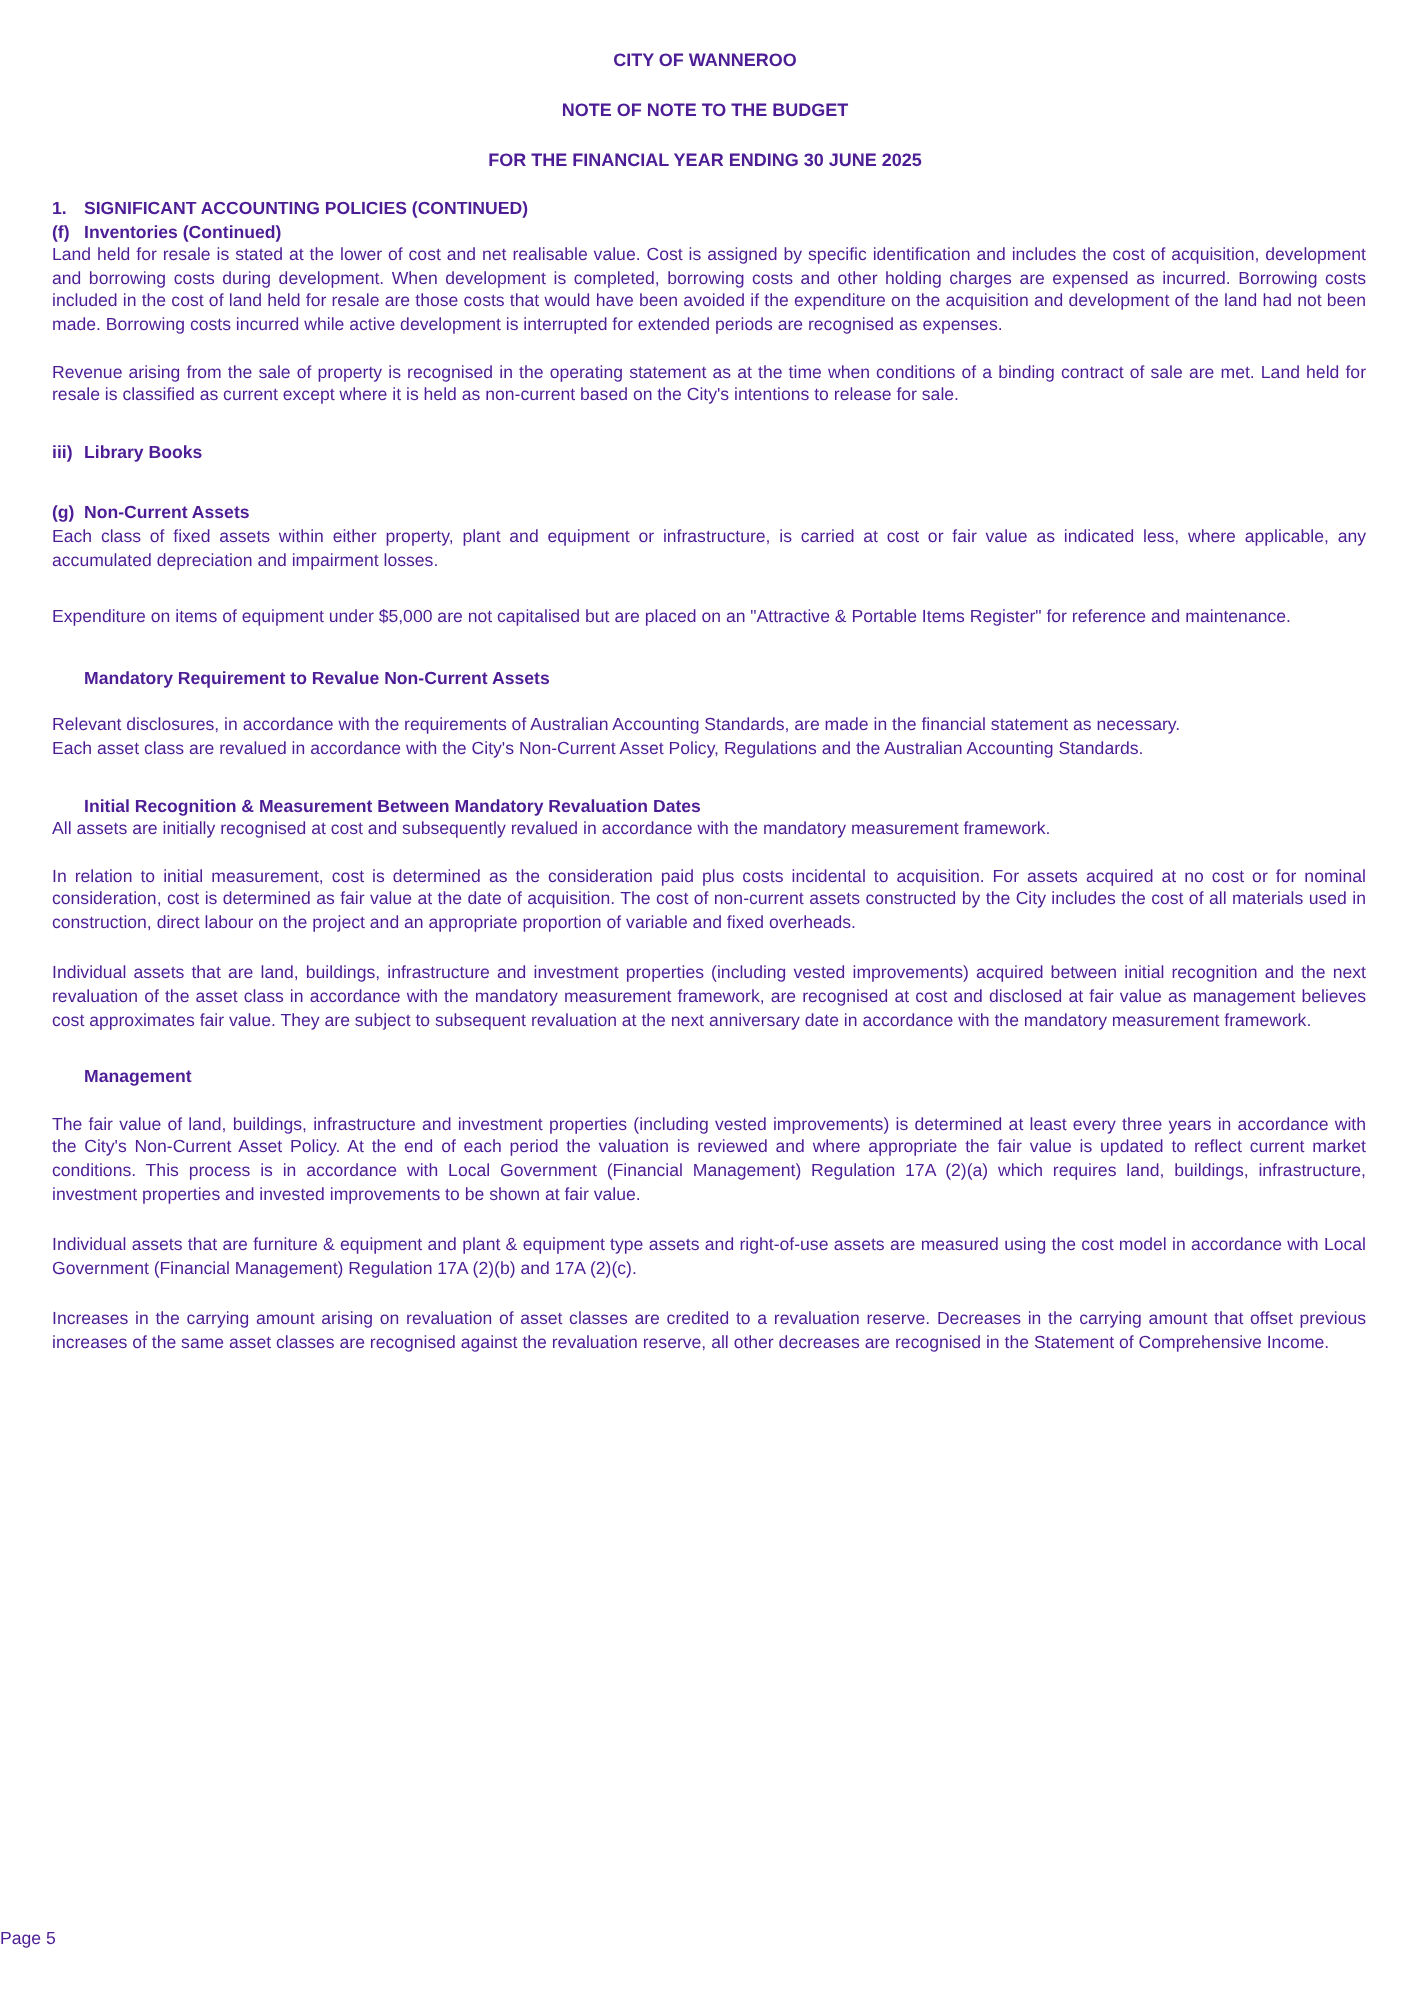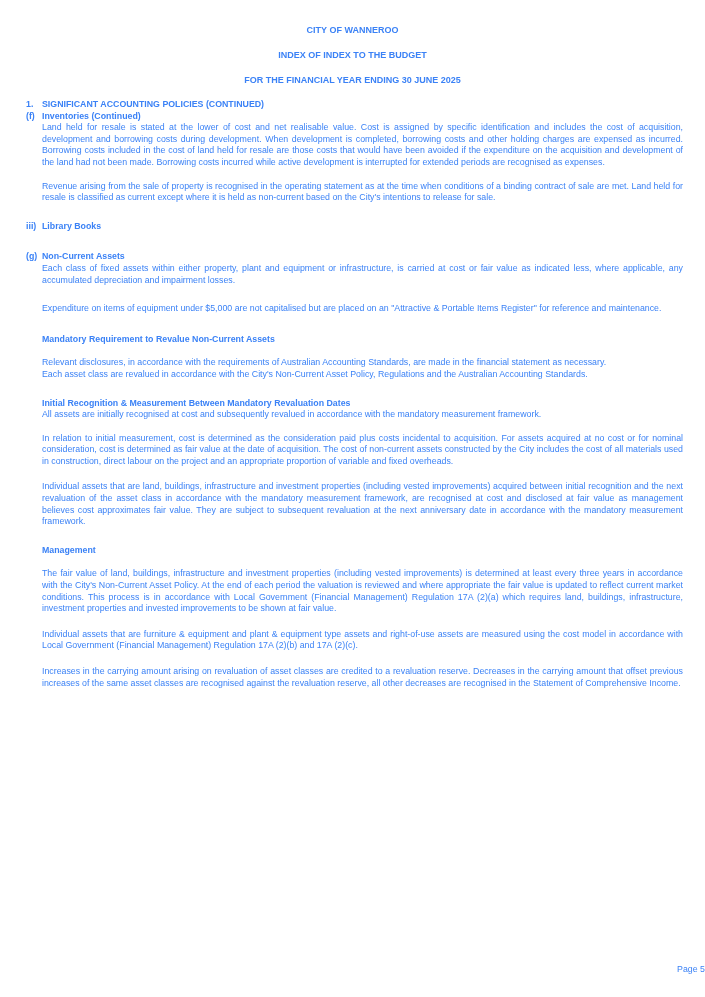--- a/index.html
+++ b/index.html
@@ -2,69 +2,68 @@
 <html><head>
 <meta charset="utf-8">
 <style>
   * { box-sizing: border-box; }
   html, body { margin: 0; padding: 0; background: #ffffff; }
   .page {
     width: 705px;
     height: 997px;
     position: relative;
     background: #ffffff;
-    color: #3b82f6;
+    color: #4c1d95;
     font-family: "Liberation Sans", sans-serif;
     overflow: hidden;
   }
   .header { padding-top: 24px; text-align: center; }
   .hline {
     font-weight: 700;
     font-size: 9px;
     line-height: 12px;
     margin-bottom: 13px;
   }
   .content {
     margin-top: 9px;
     padding-left: 26px;
     padding-right: 22px;
     font-size: 8.8px;
     line-height: 11.6px;
   }
   .hrow { display: flex; font-weight: 700; }
   .hrow .lbl { flex: 0 0 16px; }
   .para {
-    margin-left: 16px;
     text-align: justify;
   }
   .subhead {
     margin-left: 16px;
     font-weight: 700;
   }
   .mt12 { margin-top: 12px; }
   .mt14 { margin-top: 14px; }
   .mt17 { margin-top: 17px; }
   .mt19 { margin-top: 19px; }
   .footer {
     position: absolute;
     left: 0;
     right: 0;
     bottom: 23px;
-    text-align: right;
+    text-align: left;
     font-size: 8.8px;
   }
 </style>
 </head>
 <body>
 
 <div class="page">
 
   <div class="header">
     <div class="hline">CITY OF WANNEROO</div>
-    <div class="hline">INDEX OF INDEX TO THE BUDGET</div>
+    <div class="hline">NOTE OF NOTE TO THE BUDGET</div>
     <div class="hline">FOR THE FINANCIAL YEAR ENDING 30 JUNE 2025</div>
   </div>
 
   <div class="content">
 
     <div class="hrow">
       <span class="lbl">1.</span>
       <span>SIGNIFICANT ACCOUNTING POLICIES (CONTINUED)</span>
     </div>
 

